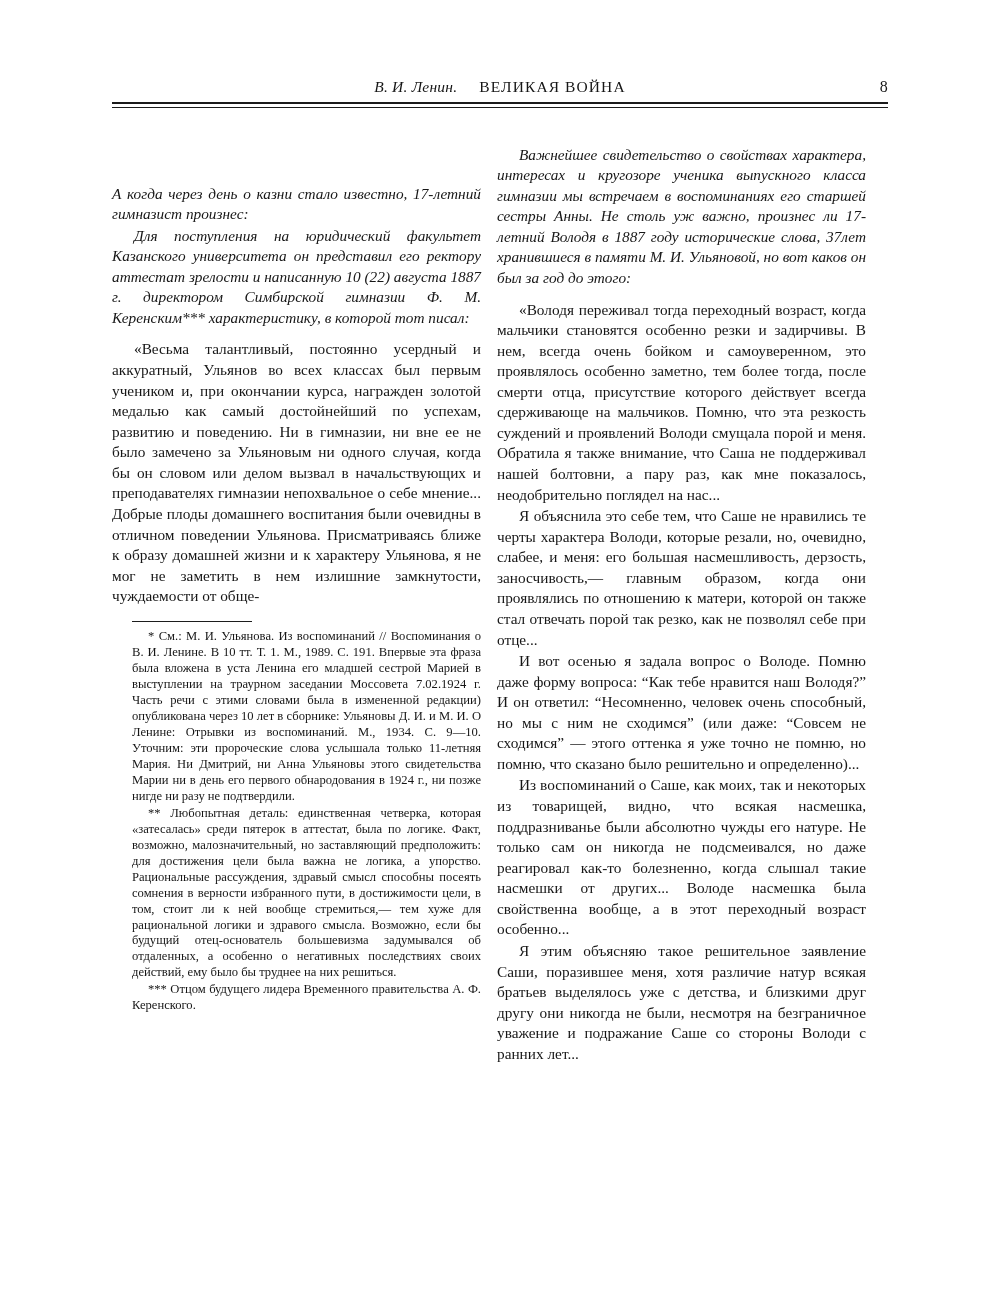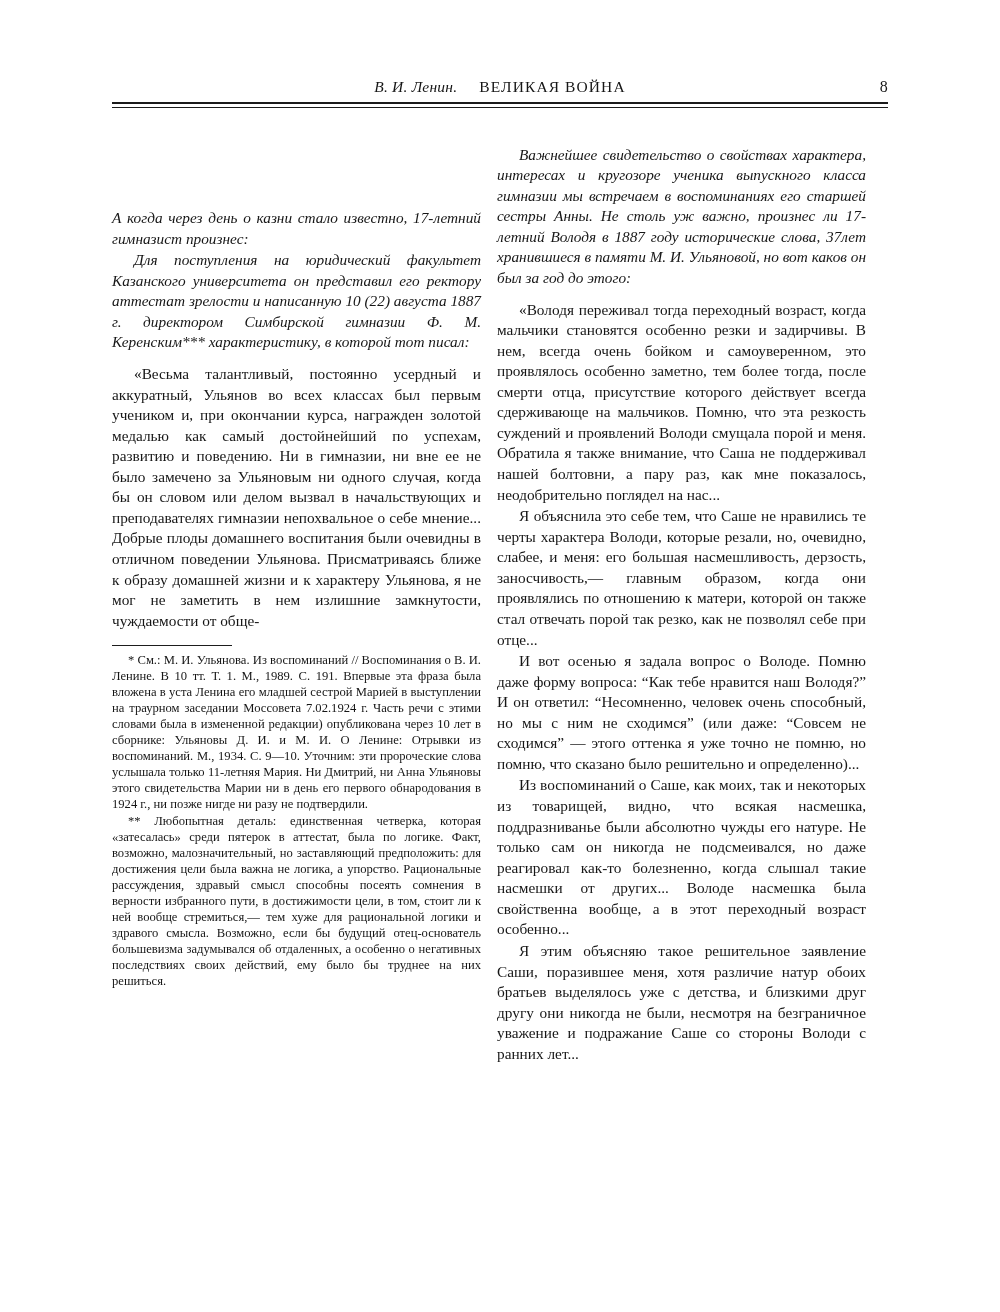--- a/index.html
+++ b/index.html
@@ -80,20 +80,21 @@
   }
   p + p {
     margin-top: 1px;
   }
   p.gap {
     margin-top: 11px;
   }
   
   .fn-wrap {
     margin-top: 14px;
+    margin-left: 20px;
   }
   .fn-rule {
     width: 120px;
     border-top: 1px solid #1d1d1d;
     margin-bottom: 7px;
   }
   .fn {
     font-size: 12.6px;
     line-height: 1.27;
     text-align: justify;
@@ -130,35 +131,36 @@
 
 
       <p class="ital ind">Для поступления на юридический факультет Казанского университета он представил его ректору аттестат зрелости и написанную 10 (22) августа 1887 г. директором Симбирской гимназии Ф. М. Керенским*** характеристику, в которой тот писал:</p>
 
       <p class="ind gap">«Весьма талантливый, постоянно усердный и аккуратный, Ульянов во всех классах был первым учеником и, при окончании курса, награжден золотой медалью как самый достойнейший по успехам, развитию и поведению. Ни в гимназии, ни вне ее не было замечено за Ульяновым ни одного случая, когда бы он словом или делом вызвал в начальствующих и преподавателях гимназии непохвальное о себе мнение... Добрые плоды домашнего воспитания были очевидны в отличном поведении Ульянова. Присматриваясь ближе к образу домашней жизни и к характеру Ульянова, я не мог не заметить в нем излишние замкнутости, чуждаемости от обще-</p>
 
       <div class="fn-wrap">
         <div class="fn-rule"></div>
         <p class="fn">* См.: М. И. Ульянова. Из воспоминаний // Воспоминания о В. И. Ленине. В 10 тт. Т. 1. М., 1989. С. 191. Впервые эта фраза была вложена в уста Ленина его младшей сестрой Марией в выступлении на траурном заседании Моссовета 7.02.1924 г. Часть речи с этими словами была в измененной редакции) опубликована через 10 лет в сборнике: Ульяновы Д. И. и М. И. О Ленине: Отрывки из воспоминаний. М., 1934. С. 9—10. Уточним: эти пророческие слова услышала только 11-летняя Мария. Ни Дмитрий, ни Анна Ульяновы этого свидетельства Марии ни в день его первого обнародования в 1924 г., ни позже нигде ни разу не подтвердили.</p>
         <p class="fn">** Любопытная деталь: единственная четверка, которая «затесалась» среди пятерок в аттестат, была по логике. Факт, возможно, малозначительный, но заставляющий предположить: для достижения цели была важна не логика, а упорство. Рациональные рассуждения, здравый смысл способны посеять сомнения в верности избранного пути, в достижимости цели, в том, стоит ли к ней вообще стремиться,— тем хуже для рациональной логики и здравого смысла. Возможно, если бы будущий отец-основатель большевизма задумывался об отдаленных, а особенно о негативных последствиях своих действий, ему было бы труднее на них решиться.</p>
+        <p class="fn">*** Отцом будущего лидера Временного правительства А. Ф. Керенского.</p>
       </div>
 
     </div>
 
     <div class="col">
 
 
       <p class="ital ind gap">Важнейшее свидетельство о свойствах характера, интересах и кругозоре ученика выпускного класса гимназии мы встречаем в воспоминаниях его старшей сестры Анны. Не столь уж важно, произнес ли 17-летний Володя в 1887 году исторические слова, 37лет хранившиеся в памяти М. И. Ульяновой, но вот каков он был за год до этого:</p>
 
       <p class="ind gap">«Володя переживал тогда переходный возраст, когда мальчики становятся особенно резки и задирчивы. В нем, всегда очень бойком и самоуверенном, это проявлялось особенно заметно, тем более тогда, после смерти отца, присутствие которого действует всегда сдерживающе на мальчиков. Помню, что эта резкость суждений и проявлений Володи смущала порой и меня. Обратила я также внимание, что Саша не поддерживал нашей болтовни, а пару раз, как мне показалось, неодобрительно поглядел на нас...</p>
 
       <p class="ind">Я объяснила это себе тем, что Саше не нравились те черты характера Володи, которые резали, но, очевидно, слабее, и меня: его большая насмешливость, дерзость, заносчивость,— главным образом, когда они проявлялись по отношению к матери, которой он также стал отвечать порой так резко, как не позволял себе при отце...</p>
 
       <p class="ind">И вот осенью я задала вопрос о Володе. Помню даже форму вопроса: “Как тебе нравится наш Володя?” И он ответил: “Несомненно, человек очень способный, но мы с ним не сходимся” (или даже: “Совсем не сходимся” — этого оттенка я уже точно не помню, но помню, что сказано было решительно и определенно)...</p>
 
       <p class="ind">Из воспоминаний о Саше, как моих, так и некоторых из товарищей, видно, что всякая насмешка, поддразниванье были абсолютно чужды его натуре. Не только сам он никогда не подсмеивался, но даже реагировал как-то болезненно, когда слышал такие насмешки от других... Володе насмешка была свойственна вообще, а в этот переходный возраст особенно...</p>
 
-      <p class="ind">Я этим объясняю такое решительное заявление Саши, поразившее меня, хотя различие натур обоих братьев выделялось уже с детства, и близкими друг другу они никогда не были, несмотря на безграничное уважение и подражание Саше со стороны Володи с ранних лет...</p>
+      <p class="ind">Я этим объясняю такое решительное заявление Саши, поразившее меня, хотя различие натур всякая братьев выделялось уже с детства, и близкими друг другу они никогда не были, несмотря на безграничное уважение и подражание Саше со стороны Володи с ранних лет...</p>
 
     </div>
 
   </div>
 </div>
 
 </body></html>

